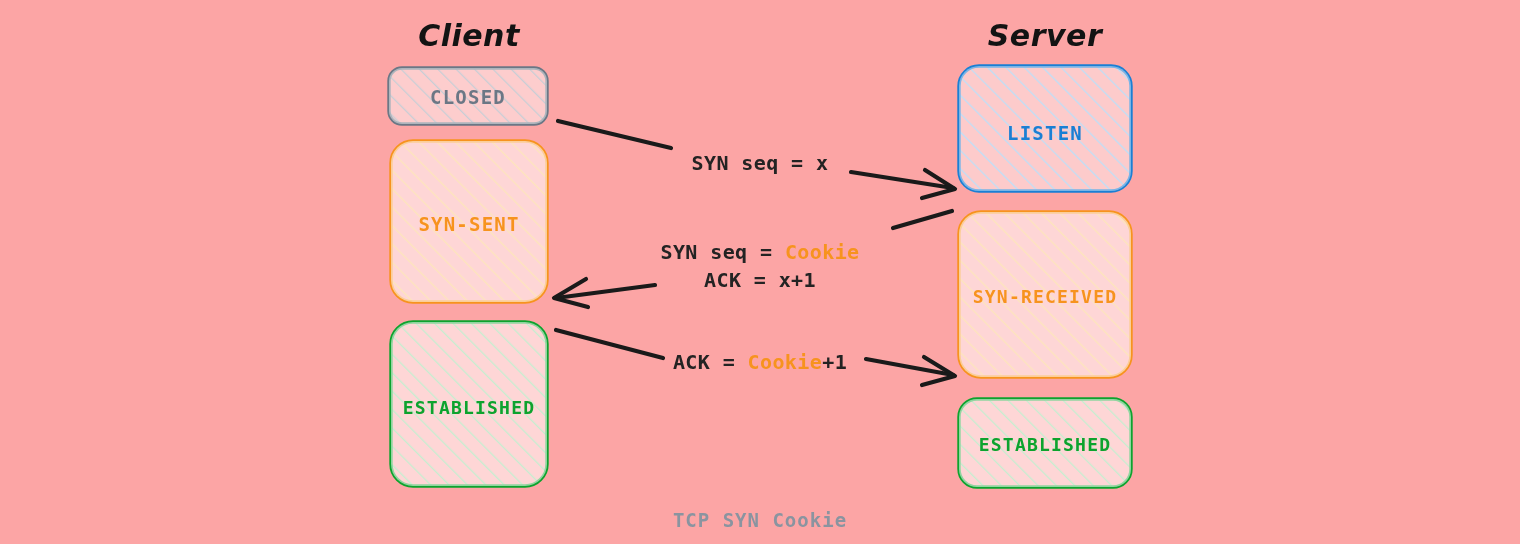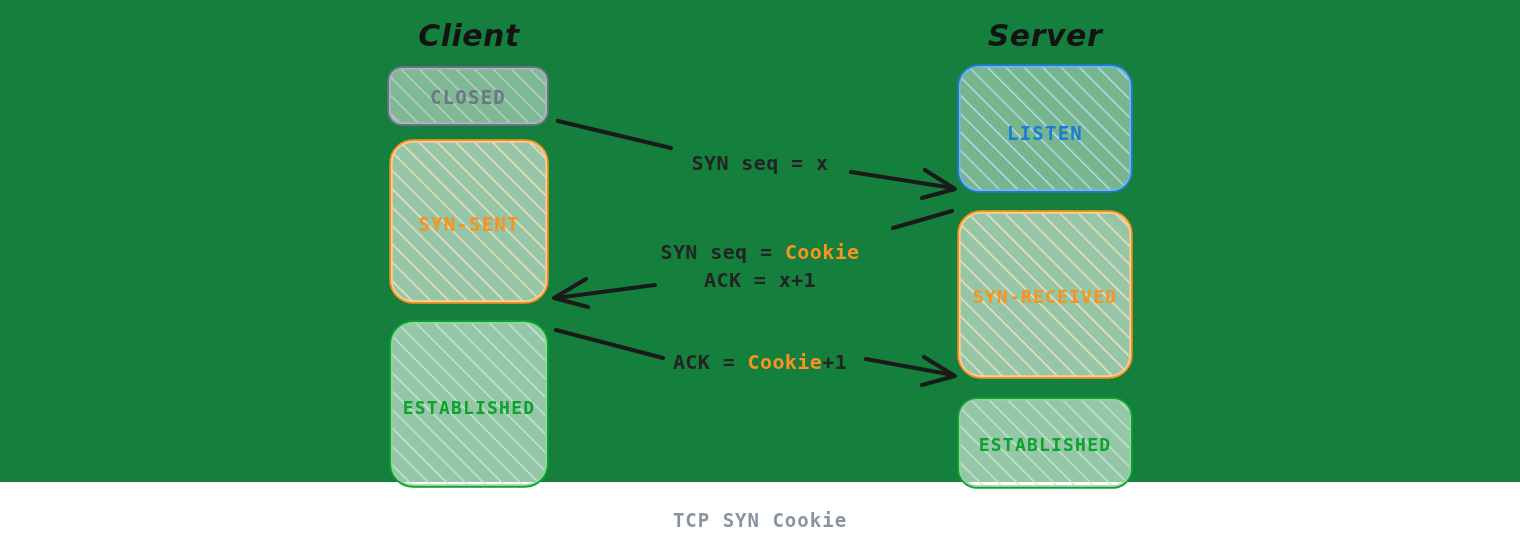--- a/index.html
+++ b/index.html
@@ -10,22 +10,22 @@
   }
   body {
     width: 1520px;
     height: 550px;
     overflow: hidden;
     font-family: "Liberation Sans", sans-serif;
   }
   #diagram-root {
     position: relative;
     width: 1520px;
-    height: 482px;
-    background: #15803d;
+    height: 544px;
+    background: #fca5a5;
   }
   svg.diagram {
     display: block;
     width: 1520px;
     height: 550px;
   }
   .col-title {
     font-family: "DejaVu Sans", sans-serif;
     font-size: 30px;
     font-style: italic;

